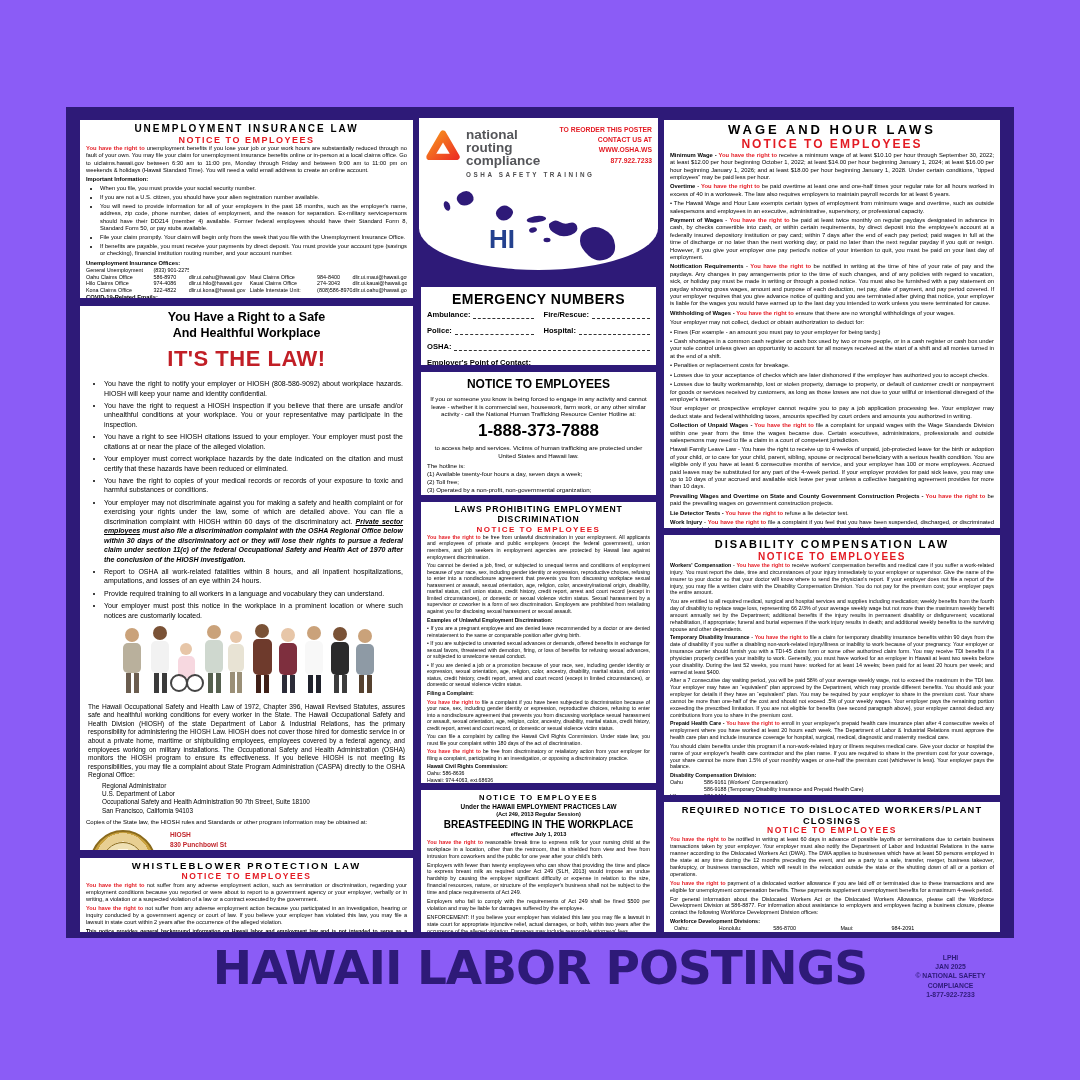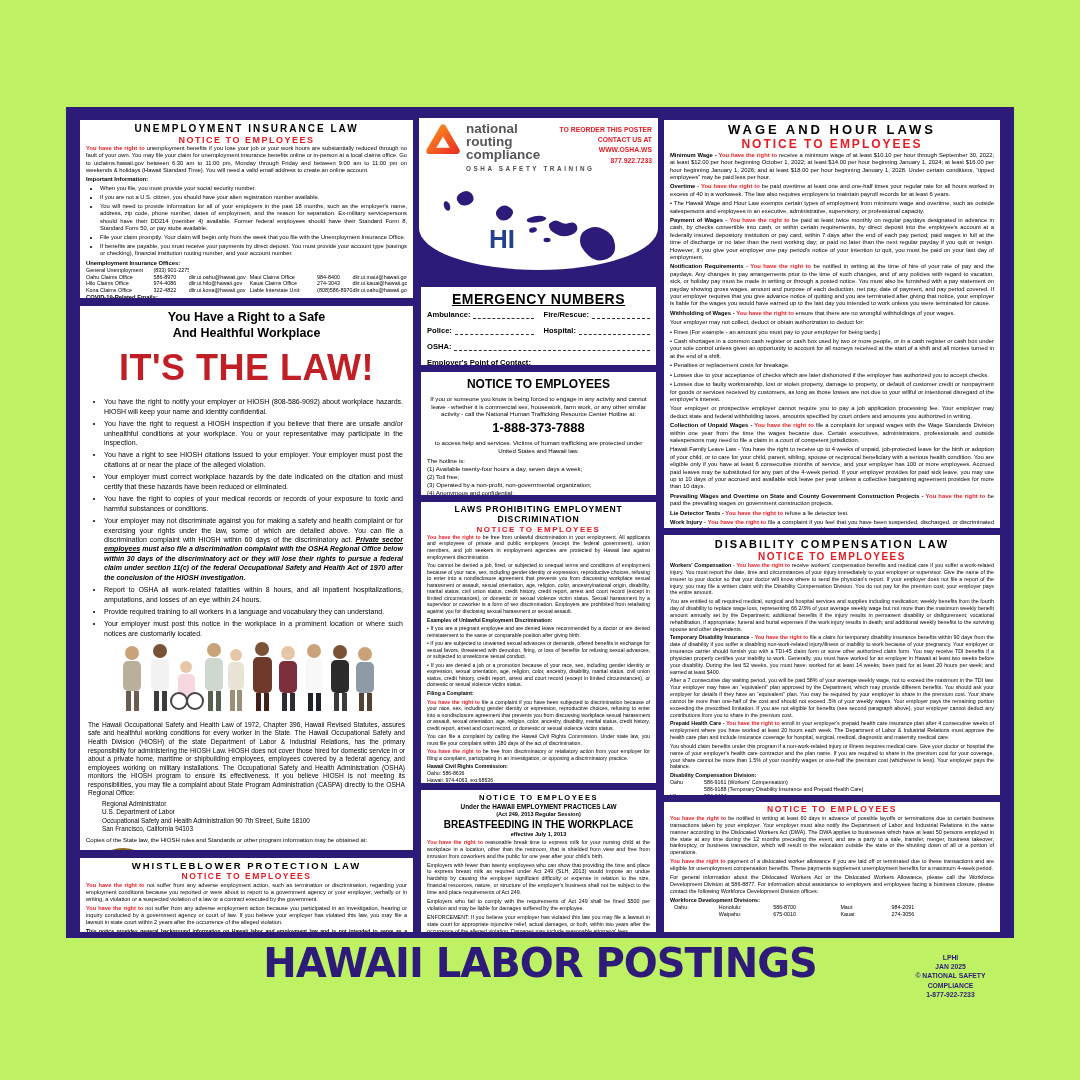--- a/index.html
+++ b/index.html
@@ -1,16 +1,16 @@
 <!DOCTYPE html>
 <html><head>
 <meta charset="utf-8">
 <style>
   html,body{margin:0;padding:0;background:#fff;}
-  .page{position:relative;width:1080px;height:1080px;background:#bef264;font-family:"Liberation Sans",sans-serif;overflow:hidden;}
+  .page{position:relative;width:1080px;height:1080px;background:#8b5cf6;font-family:"Liberation Sans",sans-serif;overflow:hidden;}
   .poster-bg{position:absolute;left:66px;top:107px;width:948px;height:831px;background:#2e1a78;}
   .panel{position:absolute;background:#fff;border:2px solid #2e1a78;box-sizing:border-box;padding:3px 6px;overflow:hidden;}
   .ph{text-align:center;font-weight:bold;color:#000;letter-spacing:2px;line-height:1.15;}
   .pr{text-align:center;font-weight:bold;color:#e31b23;letter-spacing:1.5px;line-height:1.15;}
   .t{color:#000;text-align:justify;}
   .c{text-align:center;}
   .b{font-weight:bold;}
   .bi{font-weight:bold;font-style:italic;}
   .biu{font-weight:bold;font-style:italic;text-decoration:underline;}
   .rb{color:#e31b23;font-weight:bold;}
@@ -22,58 +22,58 @@
 
   
   .p-ui{left:78px;top:118px;width:337px;height:182px;font-size:5.8px;line-height:1.28;}
   .p-ui .ph{font-size:10px;}
   .p-ui .pr{font-size:9px;}
   .orow{display:grid;grid-template-columns:21% 11% 19% 21% 11% 17%;font-size:5.4px;line-height:1.25;}
   .orow .cell{overflow:hidden;white-space:nowrap;}
 
   .p-safe{left:78px;top:304px;width:337px;height:548px;font-size:6.6px;line-height:1.3;}
   .safe-h{font-size:12.5px;font-weight:bold;text-align:center;line-height:1.1;margin-top:2px;}
-  .safe-law{font-size:36px;font-weight:bold;color:#c11f26;text-align:center;margin:4px 0 6px 0;letter-spacing:0.5px;}
+  .safe-law{font-size:22px;font-weight:bold;color:#c11f26;text-align:center;margin:4px 0 6px 0;letter-spacing:0.5px;}
   .safe-ul{font-size:7px;margin-left:18px;margin-right:4px;}
   .safe-ul li{margin-bottom:3px;line-height:1.35;}
   .photo-wrap{text-align:center;margin:3px 0;}
   .safe-para{font-size:6.6px;margin:2px 2px;}
   .addr{font-size:6.4px;margin-left:16px;line-height:1.3;}
   .copies{font-size:6px;margin-top:4px;}
   .seal-row{display:flex;align-items:flex-start;gap:14px;margin:3px 0 0 4px;}
   .seal{width:62px;height:62px;border-radius:50%;background:radial-gradient(circle at 50% 45%,#f6e7c2 0 40%,#e8cf92 40% 58%,#caa23f 58% 72%,#a87f22 72% 100%);border:2px solid #8a6a1d;position:relative;flex:none;}
   .seal::after{content:"";position:absolute;inset:10px;border-radius:50%;border:1.5px solid #8a6a1d;background:radial-gradient(circle at 50% 55%,#fdf6e4 0 55%,#efe0b4 55% 100%);}
   .hiosh-lines{font-size:6.6px;font-weight:bold;color:#c2272d;line-height:1.5;}
 
   .p-whistle{left:78px;top:856px;width:337px;height:78px;font-size:5.6px;line-height:1.25;}
   .p-whistle .ph{font-size:9.5px;}
   .p-whistle .pr{font-size:8.5px;}
   .p-whistle .disc{font-size:5.1px;}
 
   
   .logo-zone{position:absolute;left:419px;top:118px;width:239px;height:152px;background:#fff;border-bottom-left-radius:120px 42px;border-bottom-right-radius:120px 42px;}
-  .logo-row{display:flex;align-items:flex-start;padding:5px 4px 0 6px;}
+  .logo-row{display:flex;align-items:flex-start;padding:11px 4px 0 6px;}
   .logo-mark{flex:none;width:36px;height:36px;}
   .logo-text{margin-left:5px;}
   .logo-name{font-size:13.5px;font-weight:bold;color:#55565a;line-height:0.95;}
   .logo-sub{font-size:6.3px;letter-spacing:2.6px;color:#4d4d4f;font-weight:bold;margin-top:4px;white-space:nowrap;}
   .reorder{position:absolute;right:6px;top:7px;text-align:right;color:#e31b23;font-weight:bold;font-size:6.8px;line-height:1.5;}
   .hi-map{position:absolute;left:18px;top:62px;width:205px;height:86px;}
 
   .p-emerg{left:419px;top:285px;width:239px;height:82px;padding-top:4px;}
-  .emerg-title{font-size:14px;font-weight:bold;text-align:center;letter-spacing:0.5px;margin-bottom:3px;text-decoration:underline;}
+  .emerg-title{font-size:14px;font-weight:bold;text-align:center;letter-spacing:0.5px;margin-bottom:3px;}
   .egrid{display:grid;grid-template-columns:1fr 1fr;column-gap:10px;row-gap:7px;}
   .efield{display:flex;}
   .elabel{font-weight:bold;font-size:7.6px;white-space:nowrap;}
   .eline{flex:1;border-bottom:1.2px dashed #333;height:8px;margin-left:3px;}
   .efull{margin-top:7px;}
 
   .p-traffic{left:419px;top:370px;width:239px;height:127px;font-size:6.1px;line-height:1.3;}
   .traffic-title{font-size:12px;font-weight:bold;text-align:center;margin:2px 0;}
-  .hotline{font-size:13px;font-weight:bold;text-align:center;margin:2px 0;}
+  .hotline{font-size:17px;font-weight:bold;text-align:center;margin:2px 0;}
 
   .p-discrim{left:419px;top:500px;width:239px;height:285px;font-size:5.2px;line-height:1.26;}
   .p-discrim .ph{font-size:8.6px;letter-spacing:0.8px;}
   .p-discrim .pr{font-size:8px;}
   .hcrc{font-size:5.2px;line-height:1.3;}
 
   .p-breast{left:419px;top:788px;width:239px;height:146px;font-size:5.35px;line-height:1.3;}
   .bh1{font-size:7.6px;font-weight:bold;text-align:center;letter-spacing:1.5px;}
   .bh2{font-size:6.4px;font-weight:bold;text-align:center;}
   .bh3{font-size:5.6px;font-weight:bold;text-align:center;}
@@ -88,21 +88,21 @@
   .p-disab .ph{font-size:11px;letter-spacing:2px;}
   .p-disab .pr{font-size:10px;letter-spacing:1.5px;}
   .dcd{display:grid;grid-template-columns:34px 1fr;font-size:5.3px;line-height:1.3;}
 
   .p-dislo{left:662px;top:800px;width:340px;height:134px;font-size:5.45px;line-height:1.27;}
   .p-dislo .ph{font-size:9.3px;letter-spacing:1.2px;}
   .p-dislo .pr{font-size:8.5px;}
   .wdd{display:grid;grid-template-columns:14% 17% 21% 16% 20%;font-size:5.4px;line-height:1.3;margin-left:4px;}
 
   
-  .big-title{position:absolute;left:66px;top:940px;width:948px;text-align:center;font-family:"DejaVu Sans",sans-serif;font-weight:bold;font-size:40px;color:#2e1a78;letter-spacing:-1px;}
+  .big-title{position:absolute;left:66px;top:940px;width:948px;text-align:center;font-family:"DejaVu Sans",sans-serif;font-weight:bold;font-size:47px;color:#2e1a78;letter-spacing:-1px;}
   .corner{position:absolute;left:893px;top:953px;width:115px;text-align:center;color:#2e1a78;font-weight:bold;font-size:6.8px;line-height:1.35;}
 </style>
 </head>
 <body>
 
 <div class="page">
   <div class="poster-bg"></div>
 
   <section class="panel p-ui">
     <div class="ph">UNEMPLOYMENT INSURANCE LAW</div>
@@ -419,20 +419,21 @@
         <div style="display:contents"><span class="cell"></span><span class="cell">586-9188 (Temporary Disability Insurance and Prepaid Health Care)</span></div>
         <div style="display:contents"><span class="cell">Hilo</span><span class="cell">974-6464</span></div>
         <div style="display:contents"></div>
         <div style="display:contents"></div>
         <div style="display:contents"></div>
       </div>
 
   </section>
 
   <section class="panel p-dislo">
+    <div class="ph">REQUIRED NOTICE TO DISLOCATED WORKERS/PLANT CLOSINGS</div>
     <div class="pr">NOTICE TO EMPLOYEES</div>
     <div>
         <p class="t"><span class="rb">You have the right to </span><span>be notified in writing at least 60 days in advance of possible layoffs or terminations due to certain business transactions taken by your employer. Your employer must also notify the Department of Labor and Industrial Relations in the same manner according to the Dislocated Workers Act (DWA). The DWA applies to businesses which have at least 50 persons employed in the state at any time during the 12 months preceding the event, and are a party to a sale, transfer, merger, business takeover, bankruptcy, or business transaction, which will result in the relocation outside the state or the shutting down of all or a portion of operations.</span></p>
         <p class="t"><span class="rb">You have the right to </span><span>payment of a dislocated worker allowance if you are laid off or terminated due to these transactions and are eligible for unemployment compensation benefits. These payments supplement unemployment benefits for a maximum 4-week period.</span></p>
         <p class="t"><span>For general information about the Dislocated Workers Act or the Dislocated Workers Allowance, please call the Workforce Development Division at 586-8877. For information about assistance to employers and employees facing a business closure, please contact the following Workforce Development Division offices:</span></p>
       </div>
     <div class="t b">Workforce Development Divisions:</div>
     <div>
         <div class="wdd">
           <span class="cell">Oahu:</span>

